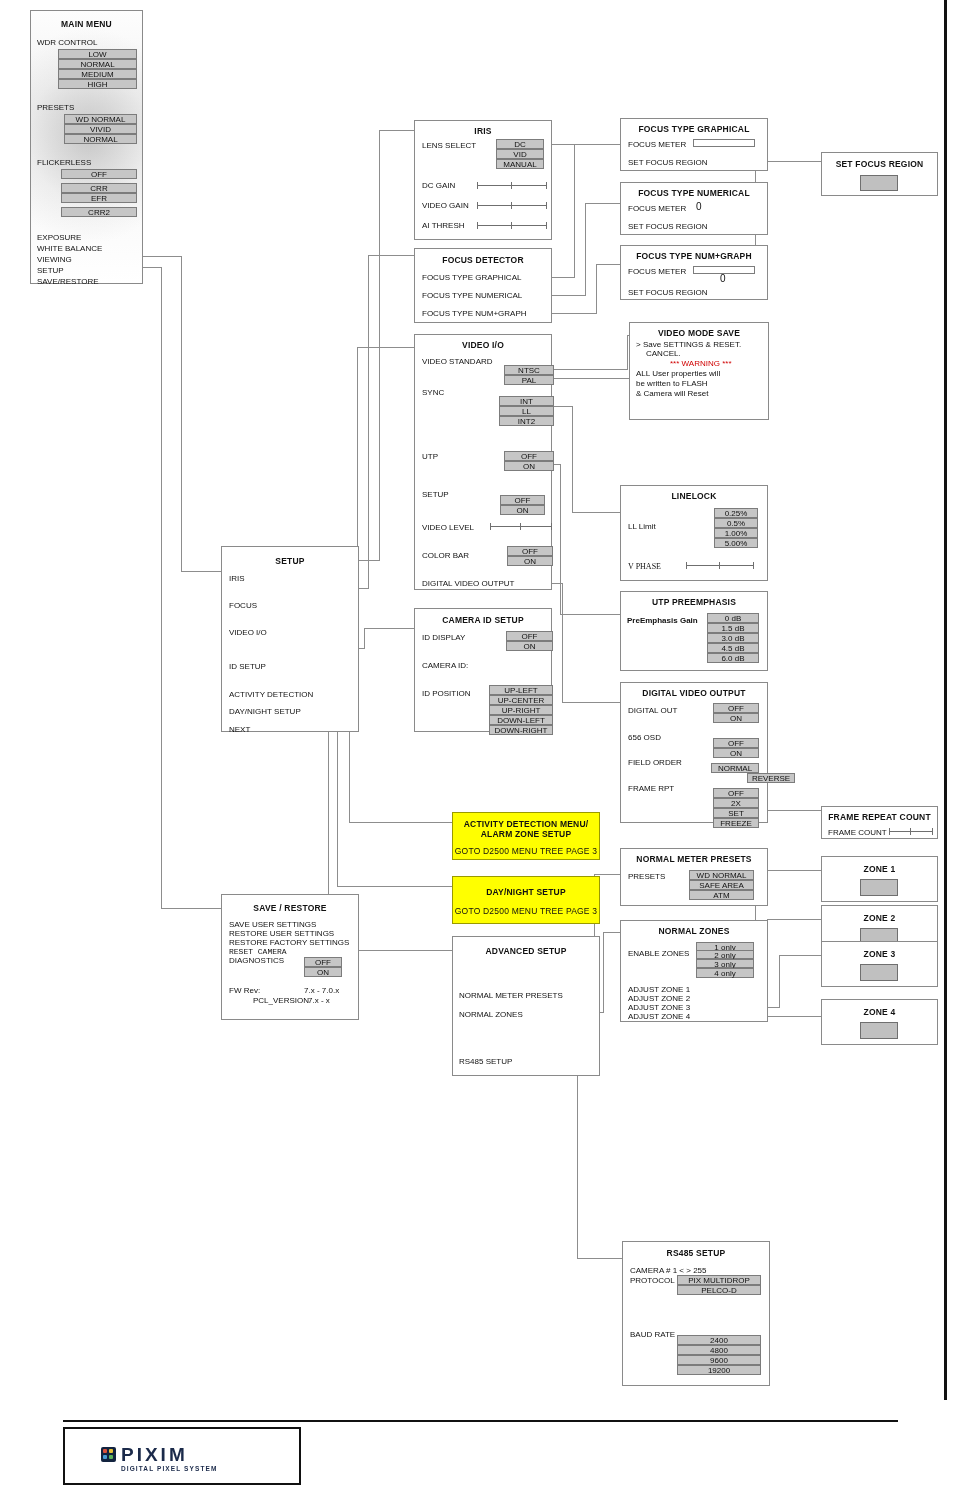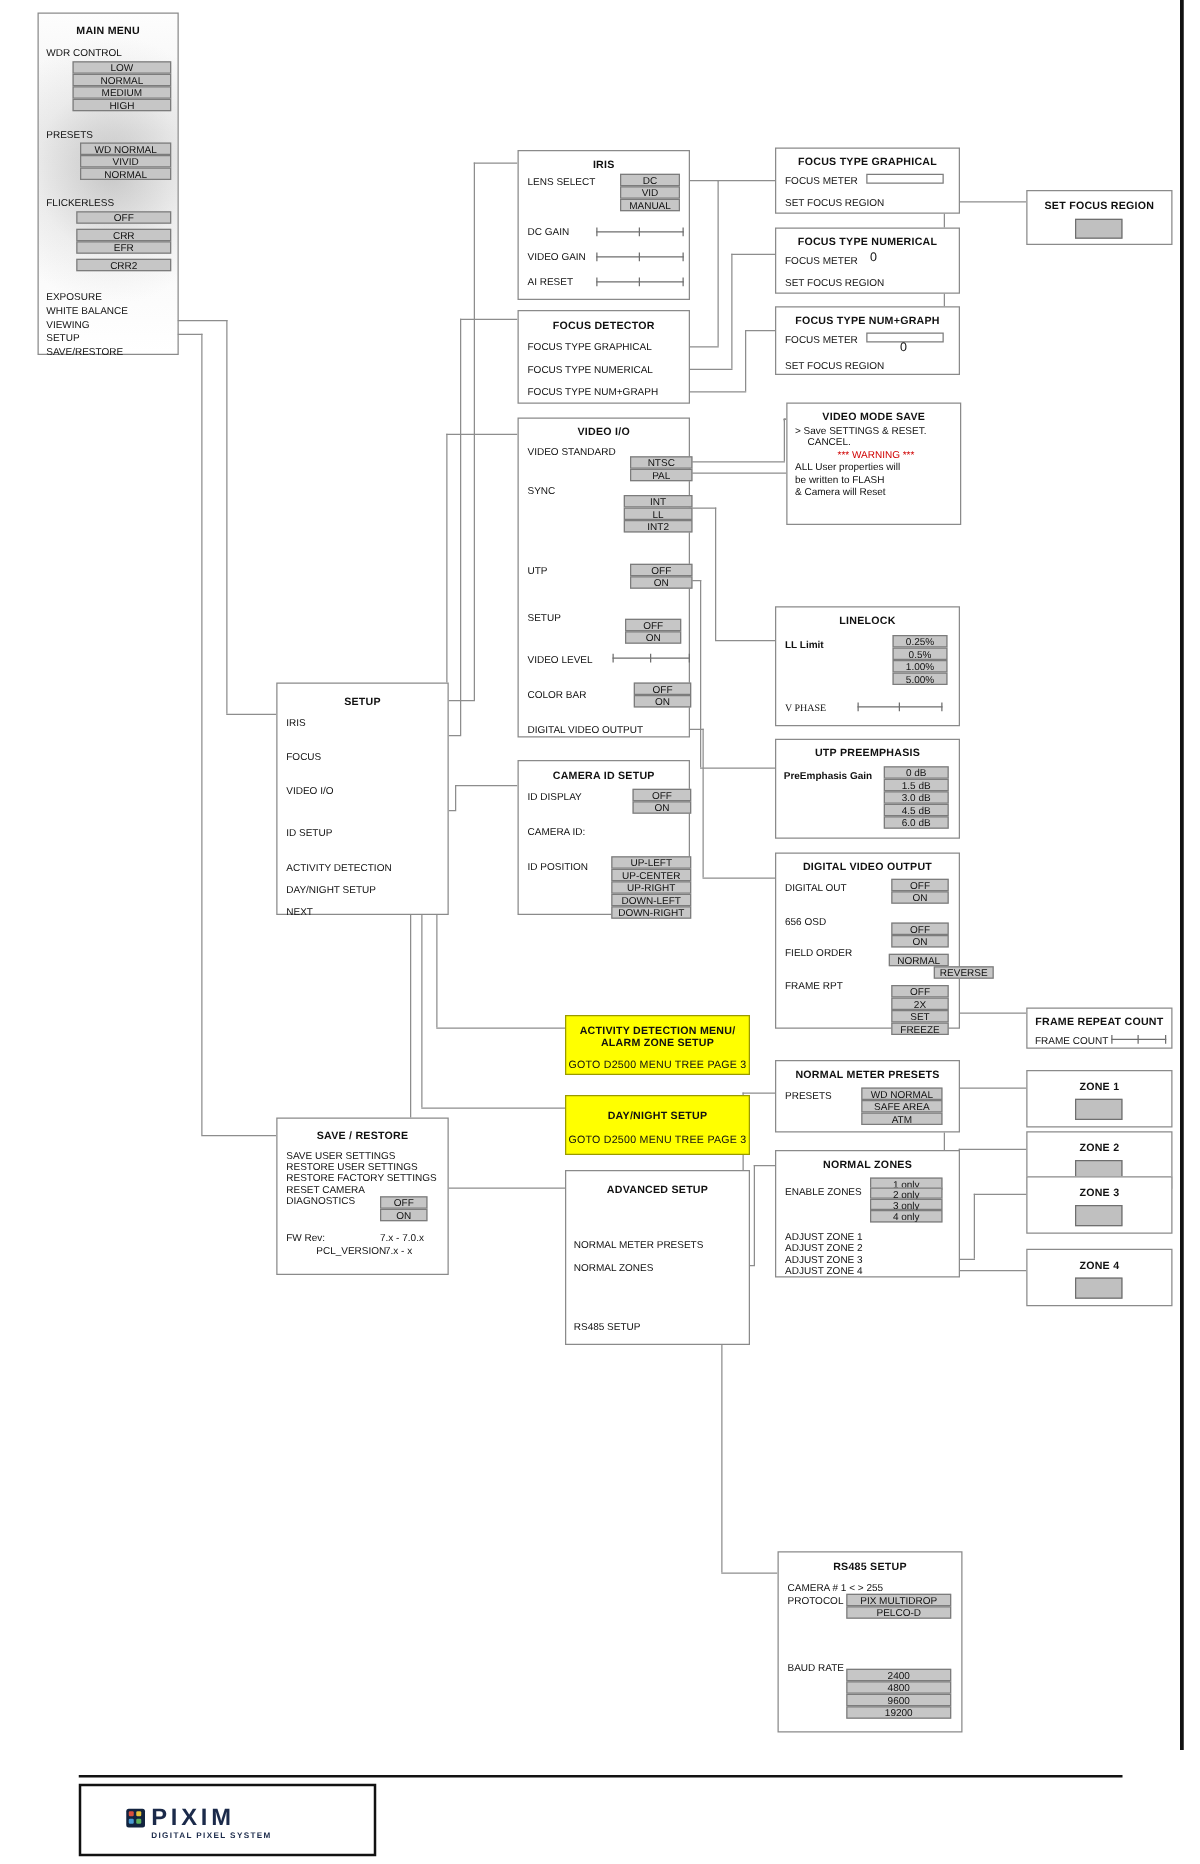--- a/index.html
+++ b/index.html
@@ -210,21 +210,21 @@
         <i class="t" style="left:34px;"></i>
         <i class="t" style="left:69px;"></i>
     </div>
     <div class="lbl" style="left:7px;top:80px;">VIDEO GAIN</div>
     <div class="sl" style="left:62px;top:80px;width:70px;">
       <i class="bar"></i>
         <i class="t" style="left:0;"></i>
         <i class="t" style="left:34px;"></i>
         <i class="t" style="left:69px;"></i>
     </div>
-    <div class="lbl" style="left:7px;top:100px;">AI RESET</div>
+    <div class="lbl" style="left:7px;top:100px;">AI THRESH</div>
     <div class="sl" style="left:62px;top:100px;width:70px;">
       <i class="bar"></i>
         <i class="t" style="left:0;"></i>
         <i class="t" style="left:34px;"></i>
         <i class="t" style="left:69px;"></i>
     </div>
   </div>
 
   <div class="box" style="left:414px;top:248px;width:138px;height:75px;">
     <div class="ttl" style="top:6px;">FOCUS DETECTOR</div>
@@ -299,21 +299,21 @@
     <div class="lbl" style="left:6px;top:17px;">&gt; Save SETTINGS &amp; RESET.</div>
     <div class="lbl" style="left:16px;top:26px;">CANCEL.</div>
     <div class="lbl warn" style="left:40px;top:36px;">*** WARNING ***</div>
     <div class="lbl" style="left:6px;top:46px;">ALL User properties will</div>
     <div class="lbl" style="left:6px;top:56px;">be written to FLASH</div>
     <div class="lbl" style="left:6px;top:66px;">&amp; Camera will Reset</div>
   </div>
 
   <div class="box" style="left:620px;top:485px;width:148px;height:96px;">
     <div class="ttl" style="top:5px;">LINELOCK</div>
-    <div class="lbl" style="left:7px;top:25px;font-weight:bold;">LL Limit</div>
+    <div class="lbl" style="left:7px;top:36px;">LL Limit</div>
     <div class="opt" style="left:93px;top:22px;width:44px;">0.25%</div>
     <div class="opt" style="left:93px;top:32px;width:44px;">0.5%</div>
     <div class="opt" style="left:93px;top:42px;width:44px;">1.00%</div>
     <div class="opt" style="left:93px;top:52px;width:44px;">5.00%</div>
     <div class="lbl" style="left:7px;top:76px;font-family:Liberation Serif, serif;">V PHASE</div>
     <div class="sl" style="left:65px;top:75px;width:68px;">
       <i class="bar"></i>
         <i class="t" style="left:0;"></i>
         <i class="t" style="left:33px;"></i>
         <i class="t" style="left:67px;"></i>
@@ -403,21 +403,21 @@
     <div class="lbl" style="left:6px;top:54px;">NORMAL METER PRESETS</div>
     <div class="lbl" style="left:6px;top:73px;">NORMAL ZONES</div>
     <div class="lbl" style="left:6px;top:120px;">RS485 SETUP</div>
   </div>
 
   <div class="box" style="left:221px;top:894px;width:138px;height:126px;">
     <div class="ttl" style="top:8px;">SAVE / RESTORE</div>
     <div class="lbl" style="left:7px;top:25px;">SAVE USER SETTINGS</div>
     <div class="lbl" style="left:7px;top:34px;">RESTORE USER SETTINGS</div>
     <div class="lbl" style="left:7px;top:43px;">RESTORE FACTORY  SETTINGS</div>
-    <div class="lbl" style="left:7px;top:52px;">RESET CAMERA</div>
+    <div class="lbl" style="left:7px;top:52px;font-family:Liberation Mono, monospace;">RESET CAMERA</div>
     <div class="lbl" style="left:7px;top:61px;">DIAGNOSTICS</div>
     <div class="opt" style="left:82px;top:62px;width:38px;">OFF</div>
     <div class="opt" style="left:82px;top:72px;width:38px;">ON</div>
     <div class="lbl" style="left:7px;top:91px;">FW Rev:</div>
     <div class="lbl" style="left:82px;top:91px;">7.x  - 7.0.x</div>
     <div class="lbl" style="left:7px;top:101px;margin-left:24px;">PCL_VERSION</div>
     <div class="lbl" style="left:86px;top:101px;">7.x  - x</div>
   </div>
 
   <div class="box" style="left:620px;top:848px;width:148px;height:58px;">

